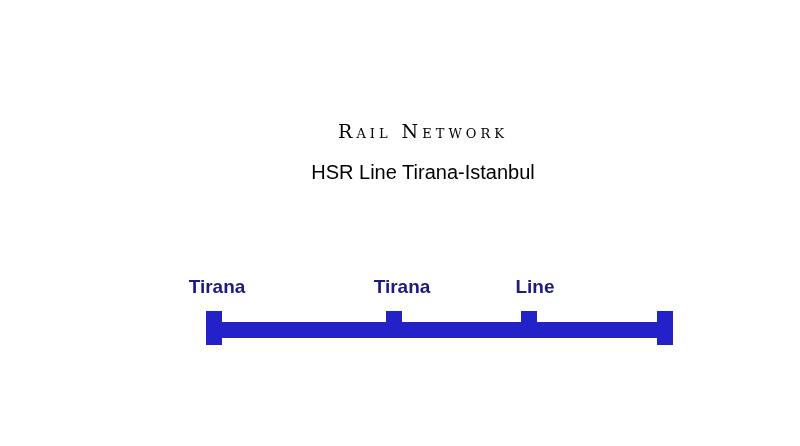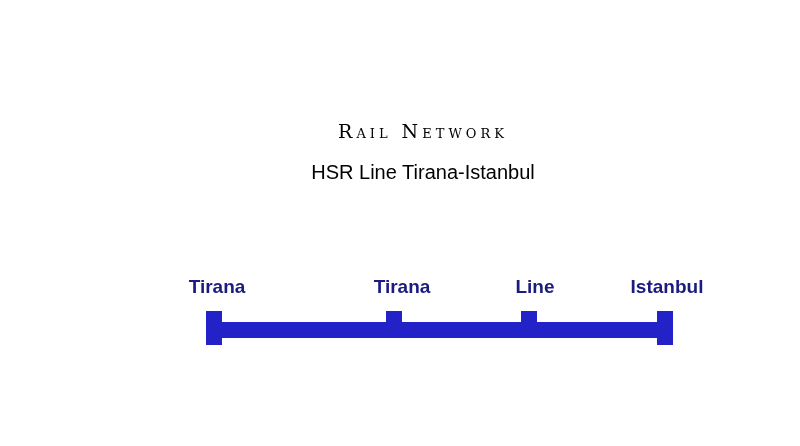--- a/index.html
+++ b/index.html
@@ -92,16 +92,15 @@
     <div class="rail-track" style="left: 177px; width: 461px;"></div>
 
     <div class="station-marker terminus" style="left: 182px;"></div>
     <div class="station-marker stop" style="left: 362px;"></div>
     <div class="station-marker stop" style="left: 497px;"></div>
     <div class="station-marker terminus" style="left: 633px;"></div>
 
     <div class="station-label" style="left: 185px;">Tirana</div>
     <div class="station-label" style="left: 370px;">Tirana</div>
     <div class="station-label" style="left: 503px;">Line</div>
-    <div class="station-label" style="left: 635px;">Istanbul</div>
   </div>
 
 </div>
 
 </body></html>

